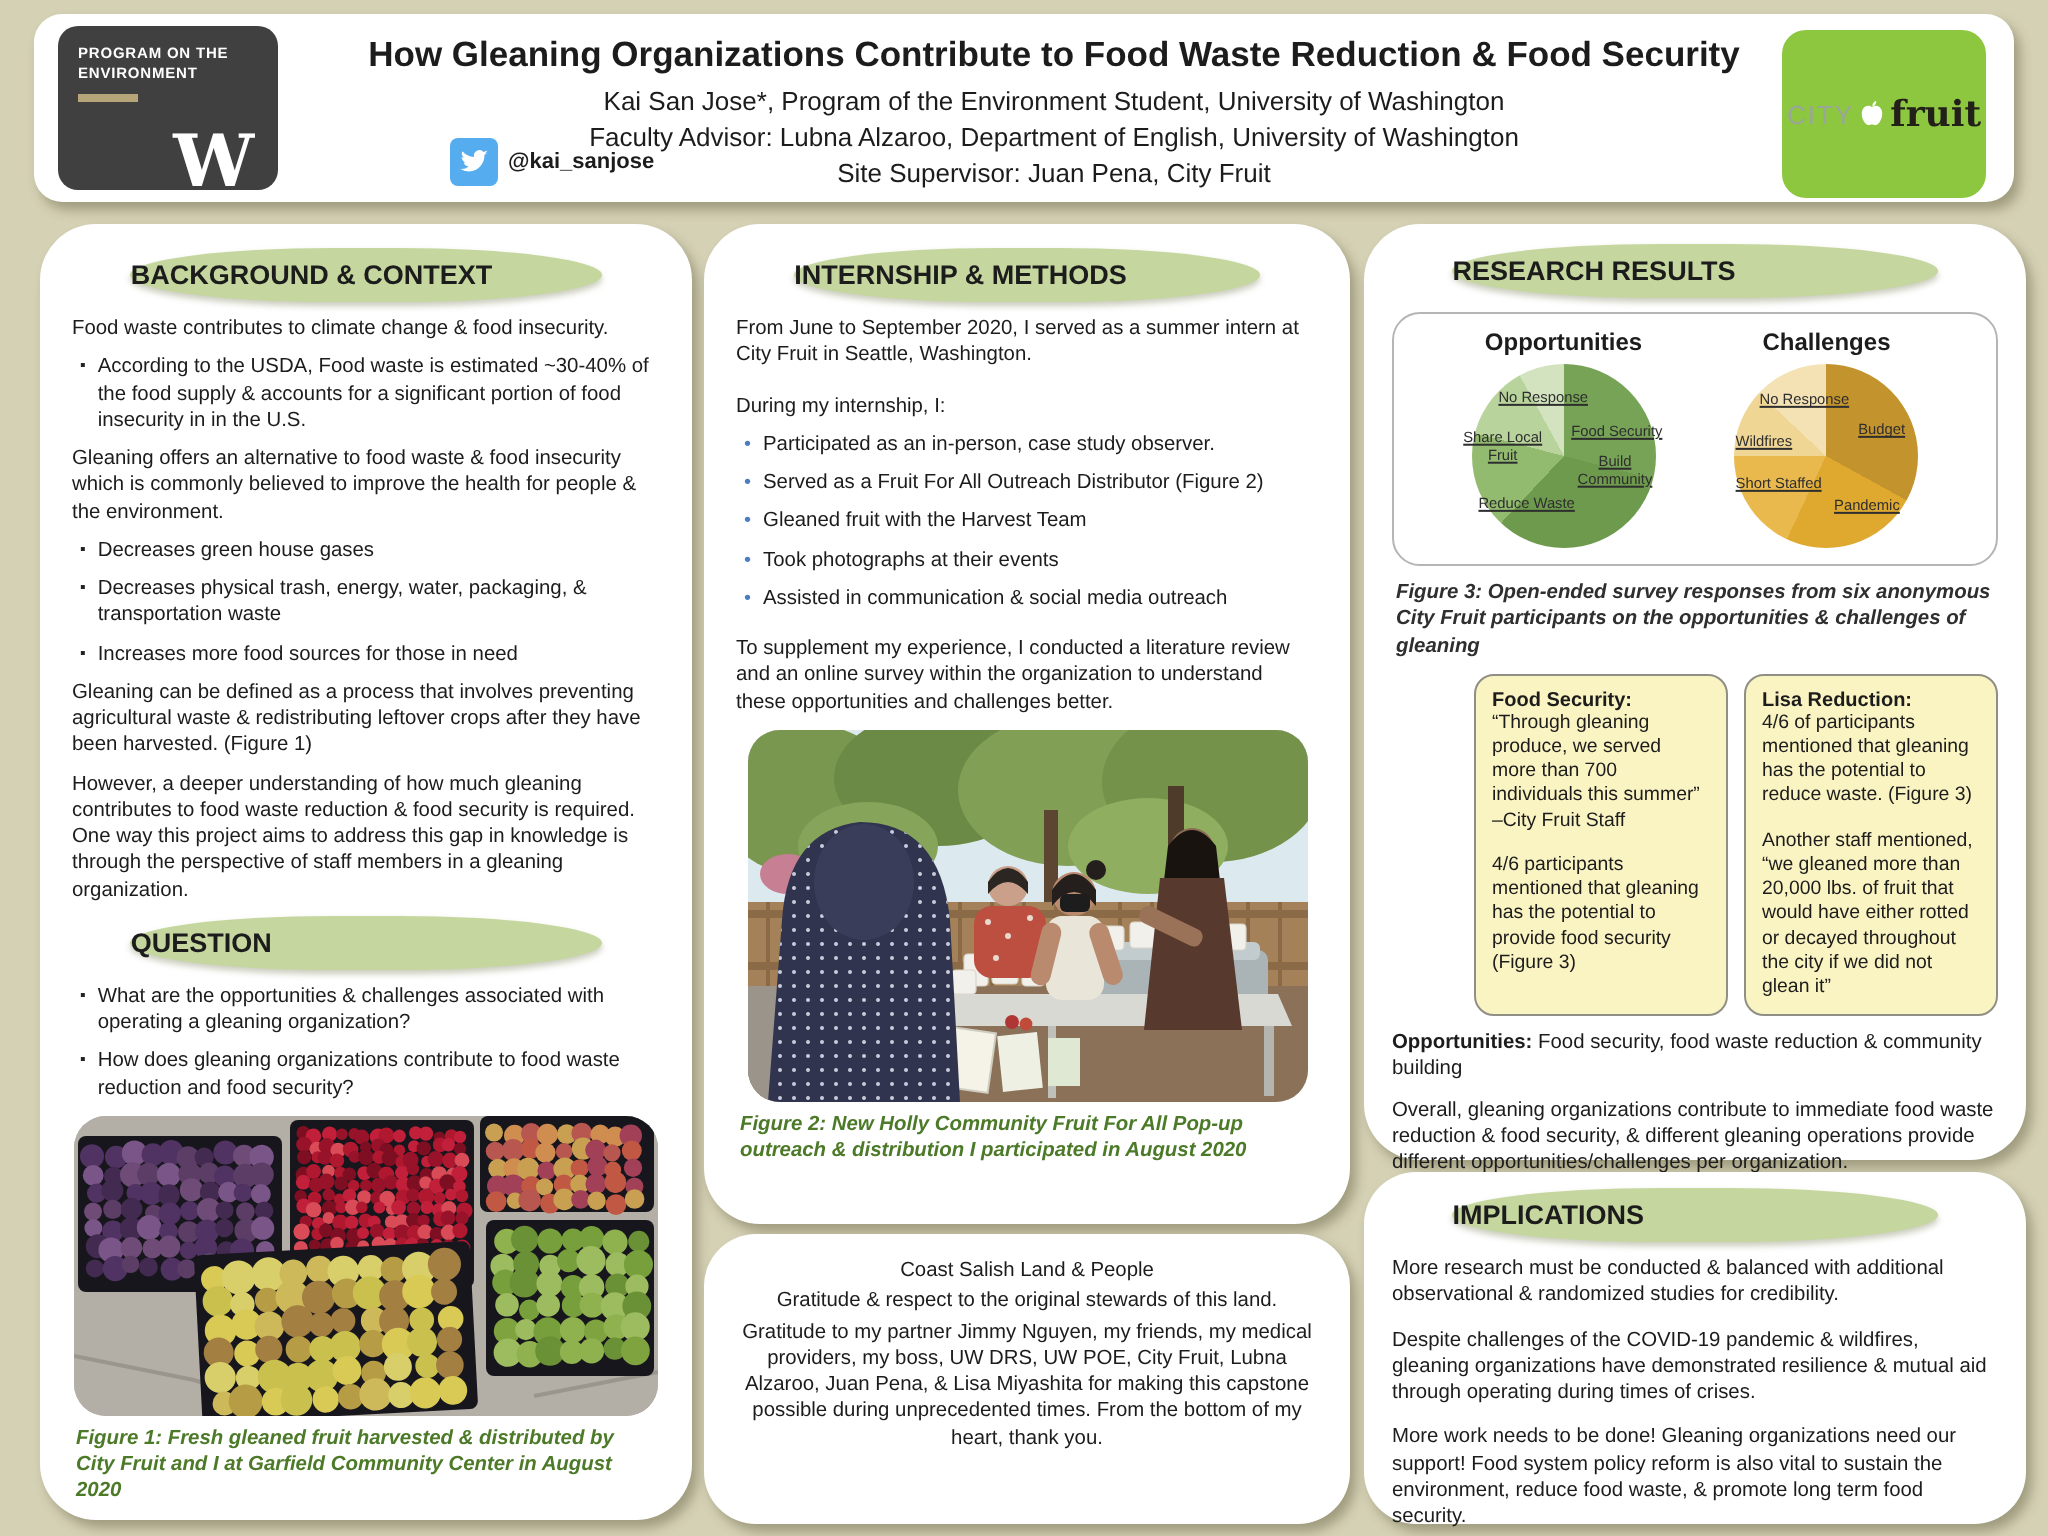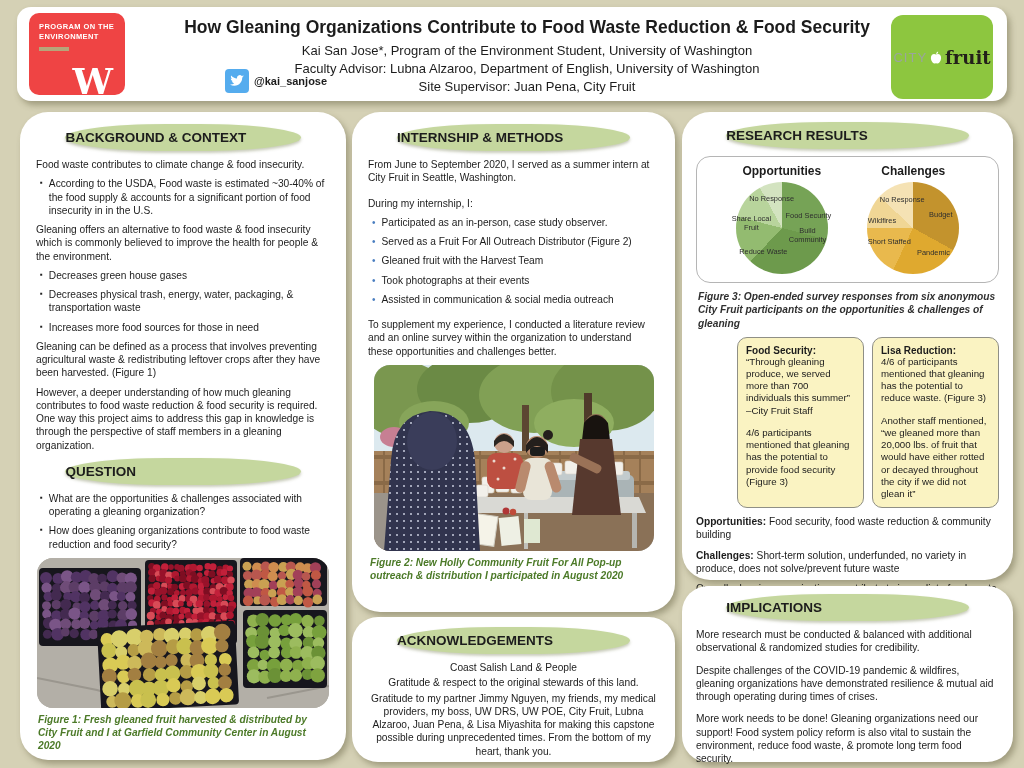--- a/index.html
+++ b/index.html
@@ -1,21 +1,21 @@
 <!DOCTYPE html>
 <html><head>
 <meta charset="utf-8">
 <style>
   html,body{margin:0;padding:0;}
   .poster{position:relative;width:1024px;height:768px;background:#d5d1b5;
           font-family:"Liberation Sans",sans-serif;color:#1c1c1c;overflow:hidden;}
   .panel{position:absolute;background:#fff;box-shadow:3px 4px 6px rgba(95,90,60,.45);}
   
   .header-panel{left:17px;top:7px;width:990px;height:94px;border-radius:14px;}
-  .uw-logo{position:absolute;left:12px;top:6px;width:96px;height:82px;background:#ef4444;
+  .uw-logo{position:absolute;left:12px;top:6px;width:110px;height:82px;background:#404040;
            border-radius:10px;color:#fff;overflow:hidden;}
   .uw-logo-text{position:absolute;top:9px;left:10px;font-size:7.5px;font-weight:bold;
                 letter-spacing:.4px;line-height:1.3;}
   .uw-gold-bar{position:absolute;top:34px;left:10px;width:30px;height:4px;background:#b7a57a;}
   .uw-w{position:absolute;bottom:-4px;right:12px;font-family:"DejaVu Serif",serif;
         font-weight:bold;font-size:36px;line-height:1;}
   .title-block{position:absolute;left:148px;right:118px;top:8px;text-align:center;}
   .poster-title{font-size:17.5px;font-weight:bold;white-space:nowrap;margin:2px 0 5px;}
   .poster-sub{font-size:13px;margin:3px 0;}
   .twitter{position:absolute;left:208px;top:62px;display:flex;align-items:center;gap:5px;}
@@ -44,21 +44,21 @@
   .photo-frame{border-radius:16px;overflow:hidden;margin:7px auto 4px;display:block;background:#b3afa7;}
   .caption{font-weight:bold;font-style:italic;font-size:10.2px;color:#4c7a28;margin:5px 2px;line-height:1.3;}
   .center{text-align:center;}
   
   .fig3-box{border:1px solid #b5b5b5;border-radius:14px;display:flex;justify-content:space-around;
             padding:6px 19px 8px;}
   .pie-block{width:48%;text-align:center;}
   .pie-title{font-weight:bold;font-size:12px;margin:1px 0 4px;}
   .pie{position:relative;width:92px;height:92px;border-radius:50%;margin:0 auto;}
   .pie-label{position:absolute;transform:translate(-50%,-50%);font-size:7.4px;line-height:1.1;
-             color:#2e2e2e;width:54px;text-align:center;}
+             color:#2e2e2e;width:54px;text-align:center;text-decoration:underline;}
   .fig3-caption{font-weight:bold;font-style:italic;font-size:10.2px;color:#2f2f2f;margin:7px 2px;line-height:1.3;}
   .quote-row{display:flex;gap:8px;margin:4px 0 6px;padding-left:41px;}
   .quote-box{flex:1;background:#faf3c2;border:1px solid #8f8f86;border-radius:10px;padding:7px 8px;}
   .quote-box h4{margin:0;font-size:10px;}
   .quote-box p{margin:5px 0 0;font-size:9.7px;line-height:1.26;}
   .summary{margin:7px 0;}
   .ack-text p{margin:4px 0;}
 </style>
 </head>
 <body>
@@ -659,21 +659,20 @@
       <polygon points="206,74 238,74 247,150 198,150" fill="#57392e"></polygon>
       <rect x="196" y="88" width="34" height="9" rx="4" fill="#9a7257" transform="rotate(26 200 92)"></rect>
       <path d="M56 46 Q96 46 101 95 L106 186 L10 186 L17 95 Q20 50 56 46 Z" fill="#31344e"></path>
       <path d="M56 46 Q96 46 101 95 L106 186 L10 186 L17 95 Q20 50 56 46 Z" fill="url(#dots)"></path>
       <ellipse cx="58" cy="76" rx="25" ry="29" fill="#3a3d5a"></ellipse>
     </svg>
     <div class="caption">Figure 2: New Holly Community Fruit For All Pop-up outreach &amp; distribution I participated in August 2020</div>
   </div>
 
   <div class="panel mid-bottom">
-    <div class="pill">ACKNOWLEDGEMENTS</div>
     <div class="ack-text">
       <p class="center">Coast Salish Land &amp; People</p>
       <p class="center" style="margin-top:-2px;">Gratitude &amp; respect to the original stewards of this land.</p>
       <p class="center" style="margin-top:-2px;">Gratitude to my partner Jimmy Nguyen, my friends, my medical providers, my boss, UW DRS, UW POE, City Fruit, Lubna Alzaroo, Juan Pena, &amp; Lisa Miyashita for making this capstone possible during unprecedented times. From the bottom of my heart, thank you.</p>
     </div>
   </div>
 
   <div class="panel right-top">
     <div class="pill">RESEARCH RESULTS</div>
 
@@ -709,21 +708,20 @@
         <p style="margin-top:10px;">4/6 participants mentioned that gleaning has the potential to provide food security  (Figure 3)</p>
       </div>
       <div class="quote-box">
         <h4>Lisa Reduction:</h4>
         <p style="margin-top:0;">4/6  of participants mentioned that gleaning has the potential to reduce waste. (Figure 3)</p>
         <p style="margin-top:10px;">Another staff mentioned, “we gleaned more than 20,000 lbs. of fruit that would have either rotted or decayed throughout the city if we did not glean it”</p>
       </div>
     </div>
 
     <p class="summary"><b>Opportunities:</b><span> Food security, food waste reduction &amp; community building</span></p>
-    <p class="summary"><b>Challenges:</b><span> Short-term solution, underfunded, no variety in produce, does not solve/prevent future waste</span></p>
     <p class="summary">Overall, gleaning organizations contribute to immediate food waste reduction &amp; food security, &amp; different gleaning operations provide different opportunities/challenges per organization.</p>
   </div>
 
   <div class="panel right-bottom">
     <div class="pill">IMPLICATIONS</div>
     <p>More research must be conducted &amp; balanced with additional observational &amp; randomized studies for credibility.</p>
     <p style="margin-top:9px;">Despite challenges of the COVID-19 pandemic &amp; wildfires, gleaning organizations have demonstrated resilience &amp; mutual aid through operating during times of crises.</p>
     <p style="margin-top:9px;">More work needs to be done! Gleaning organizations need our support! Food system policy reform is also vital to sustain the environment, reduce food waste, &amp; promote long term food security.</p>
   </div>
 

